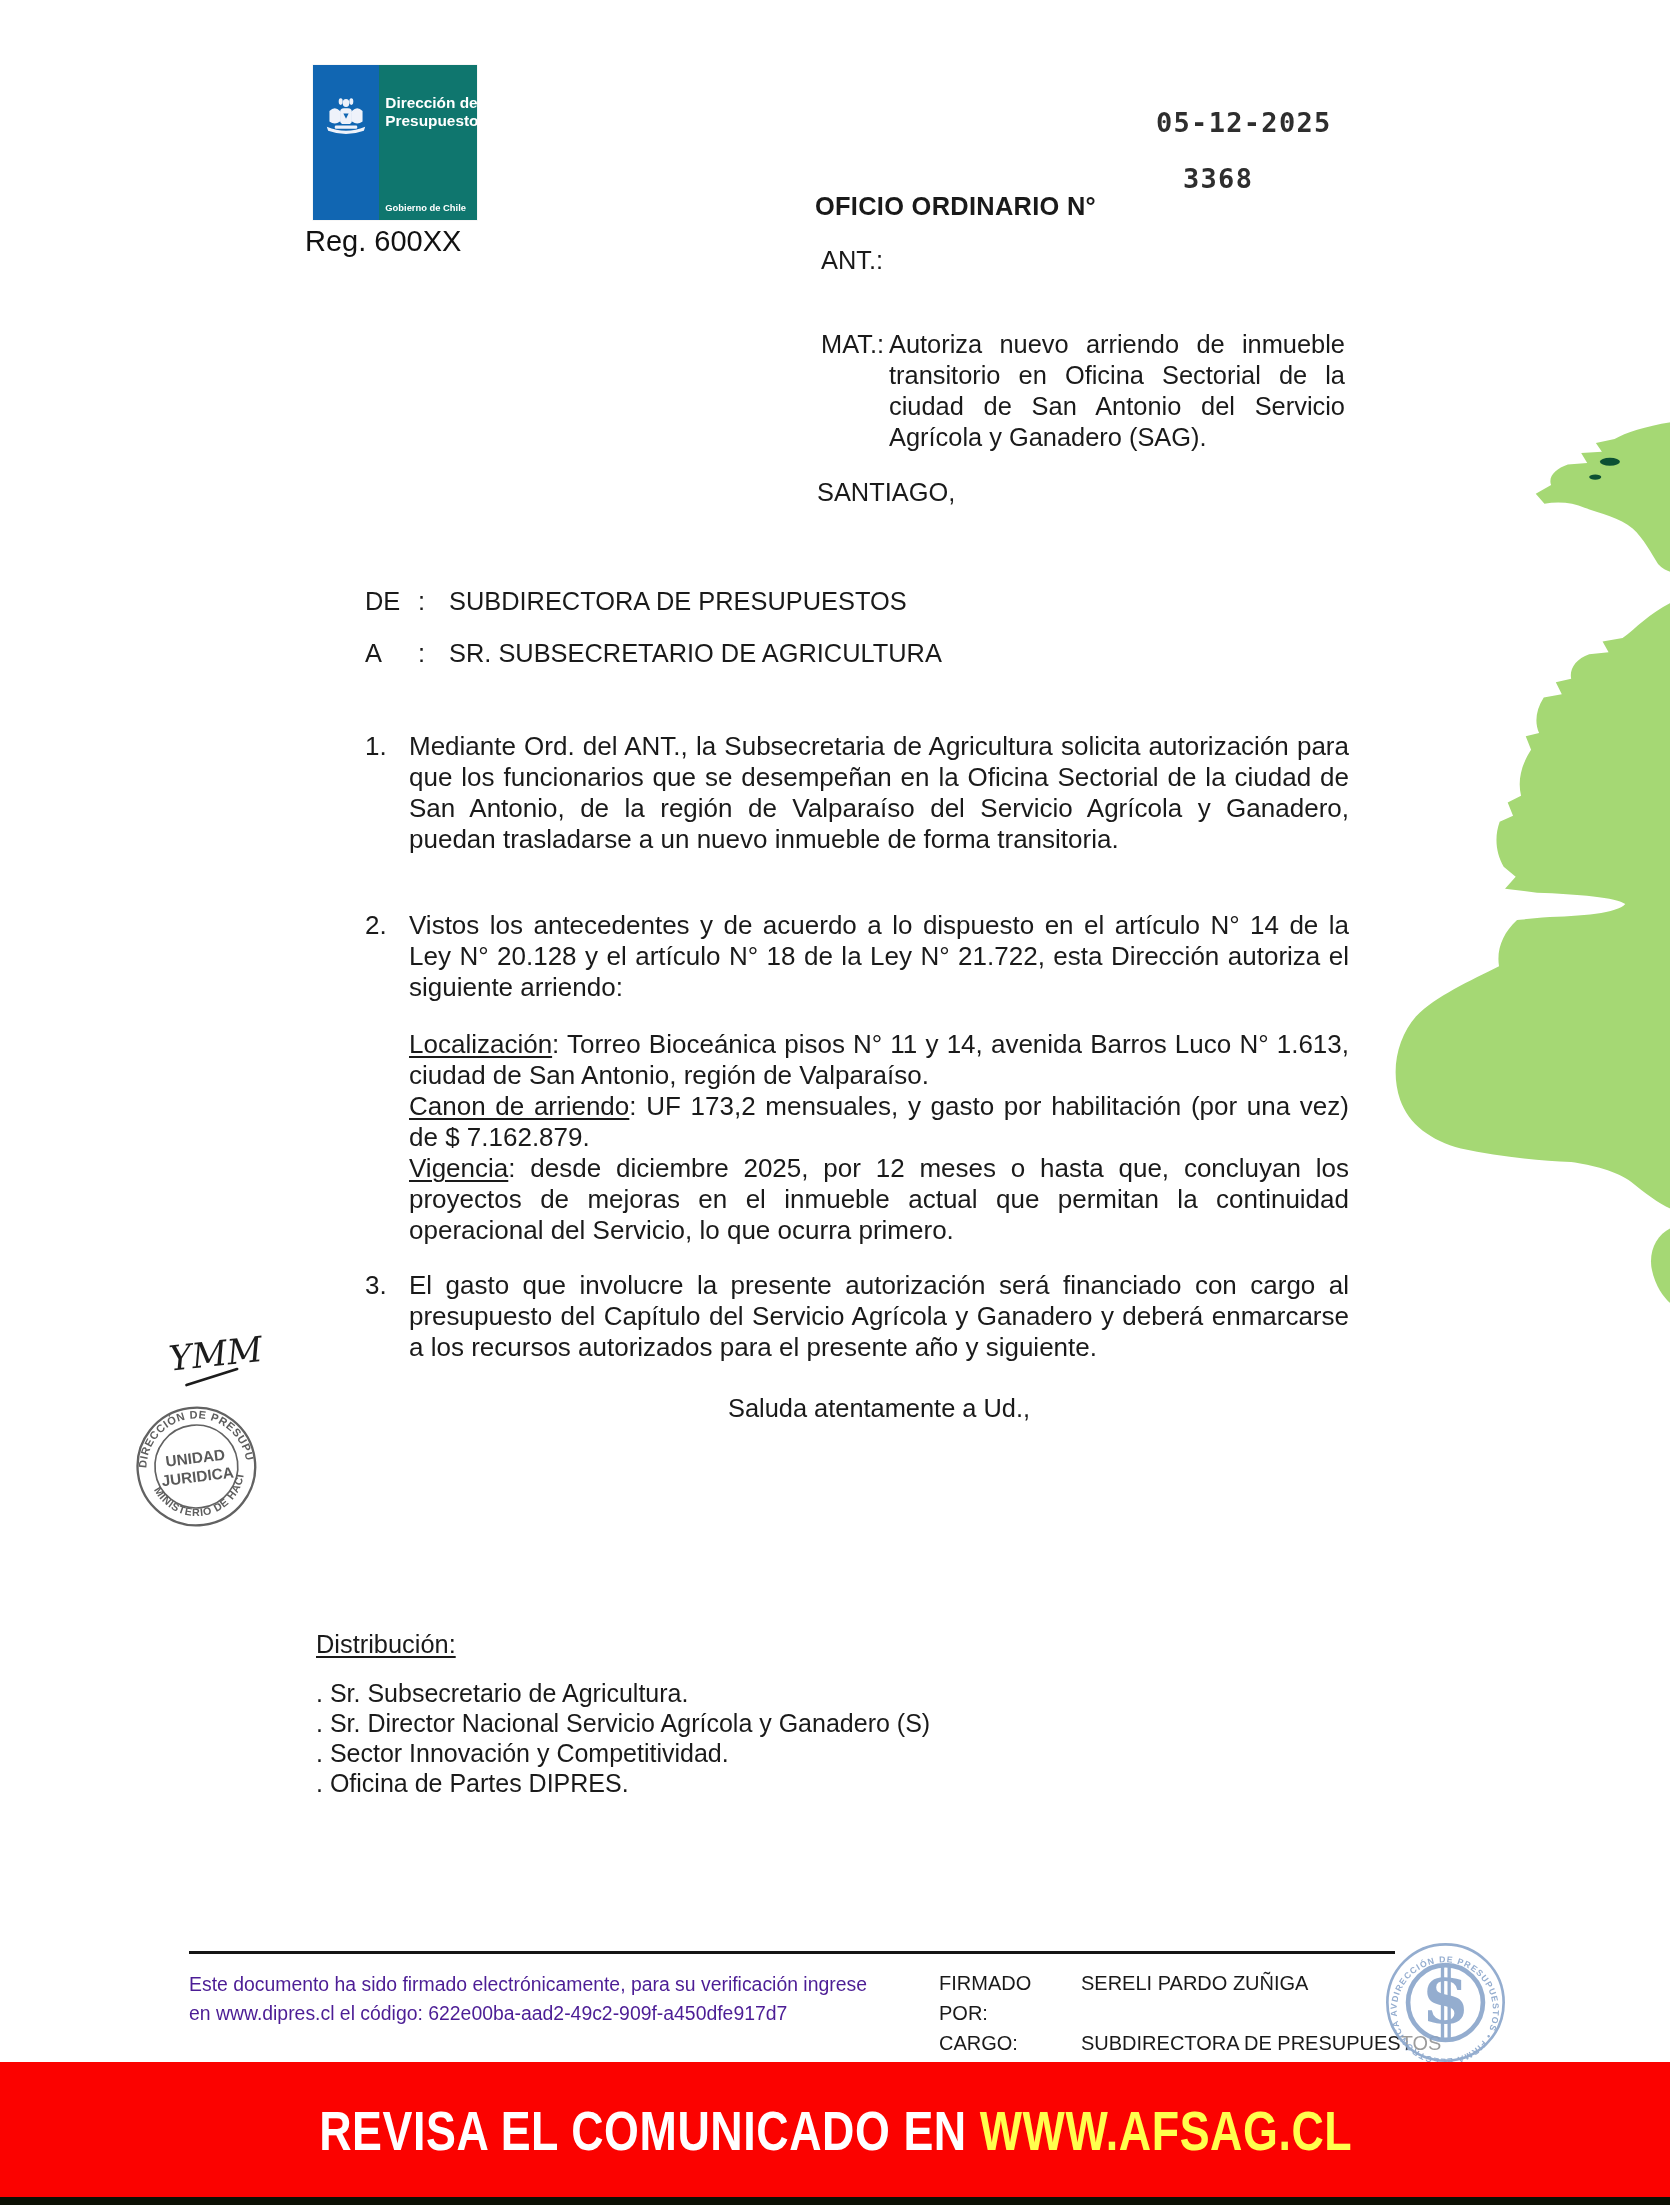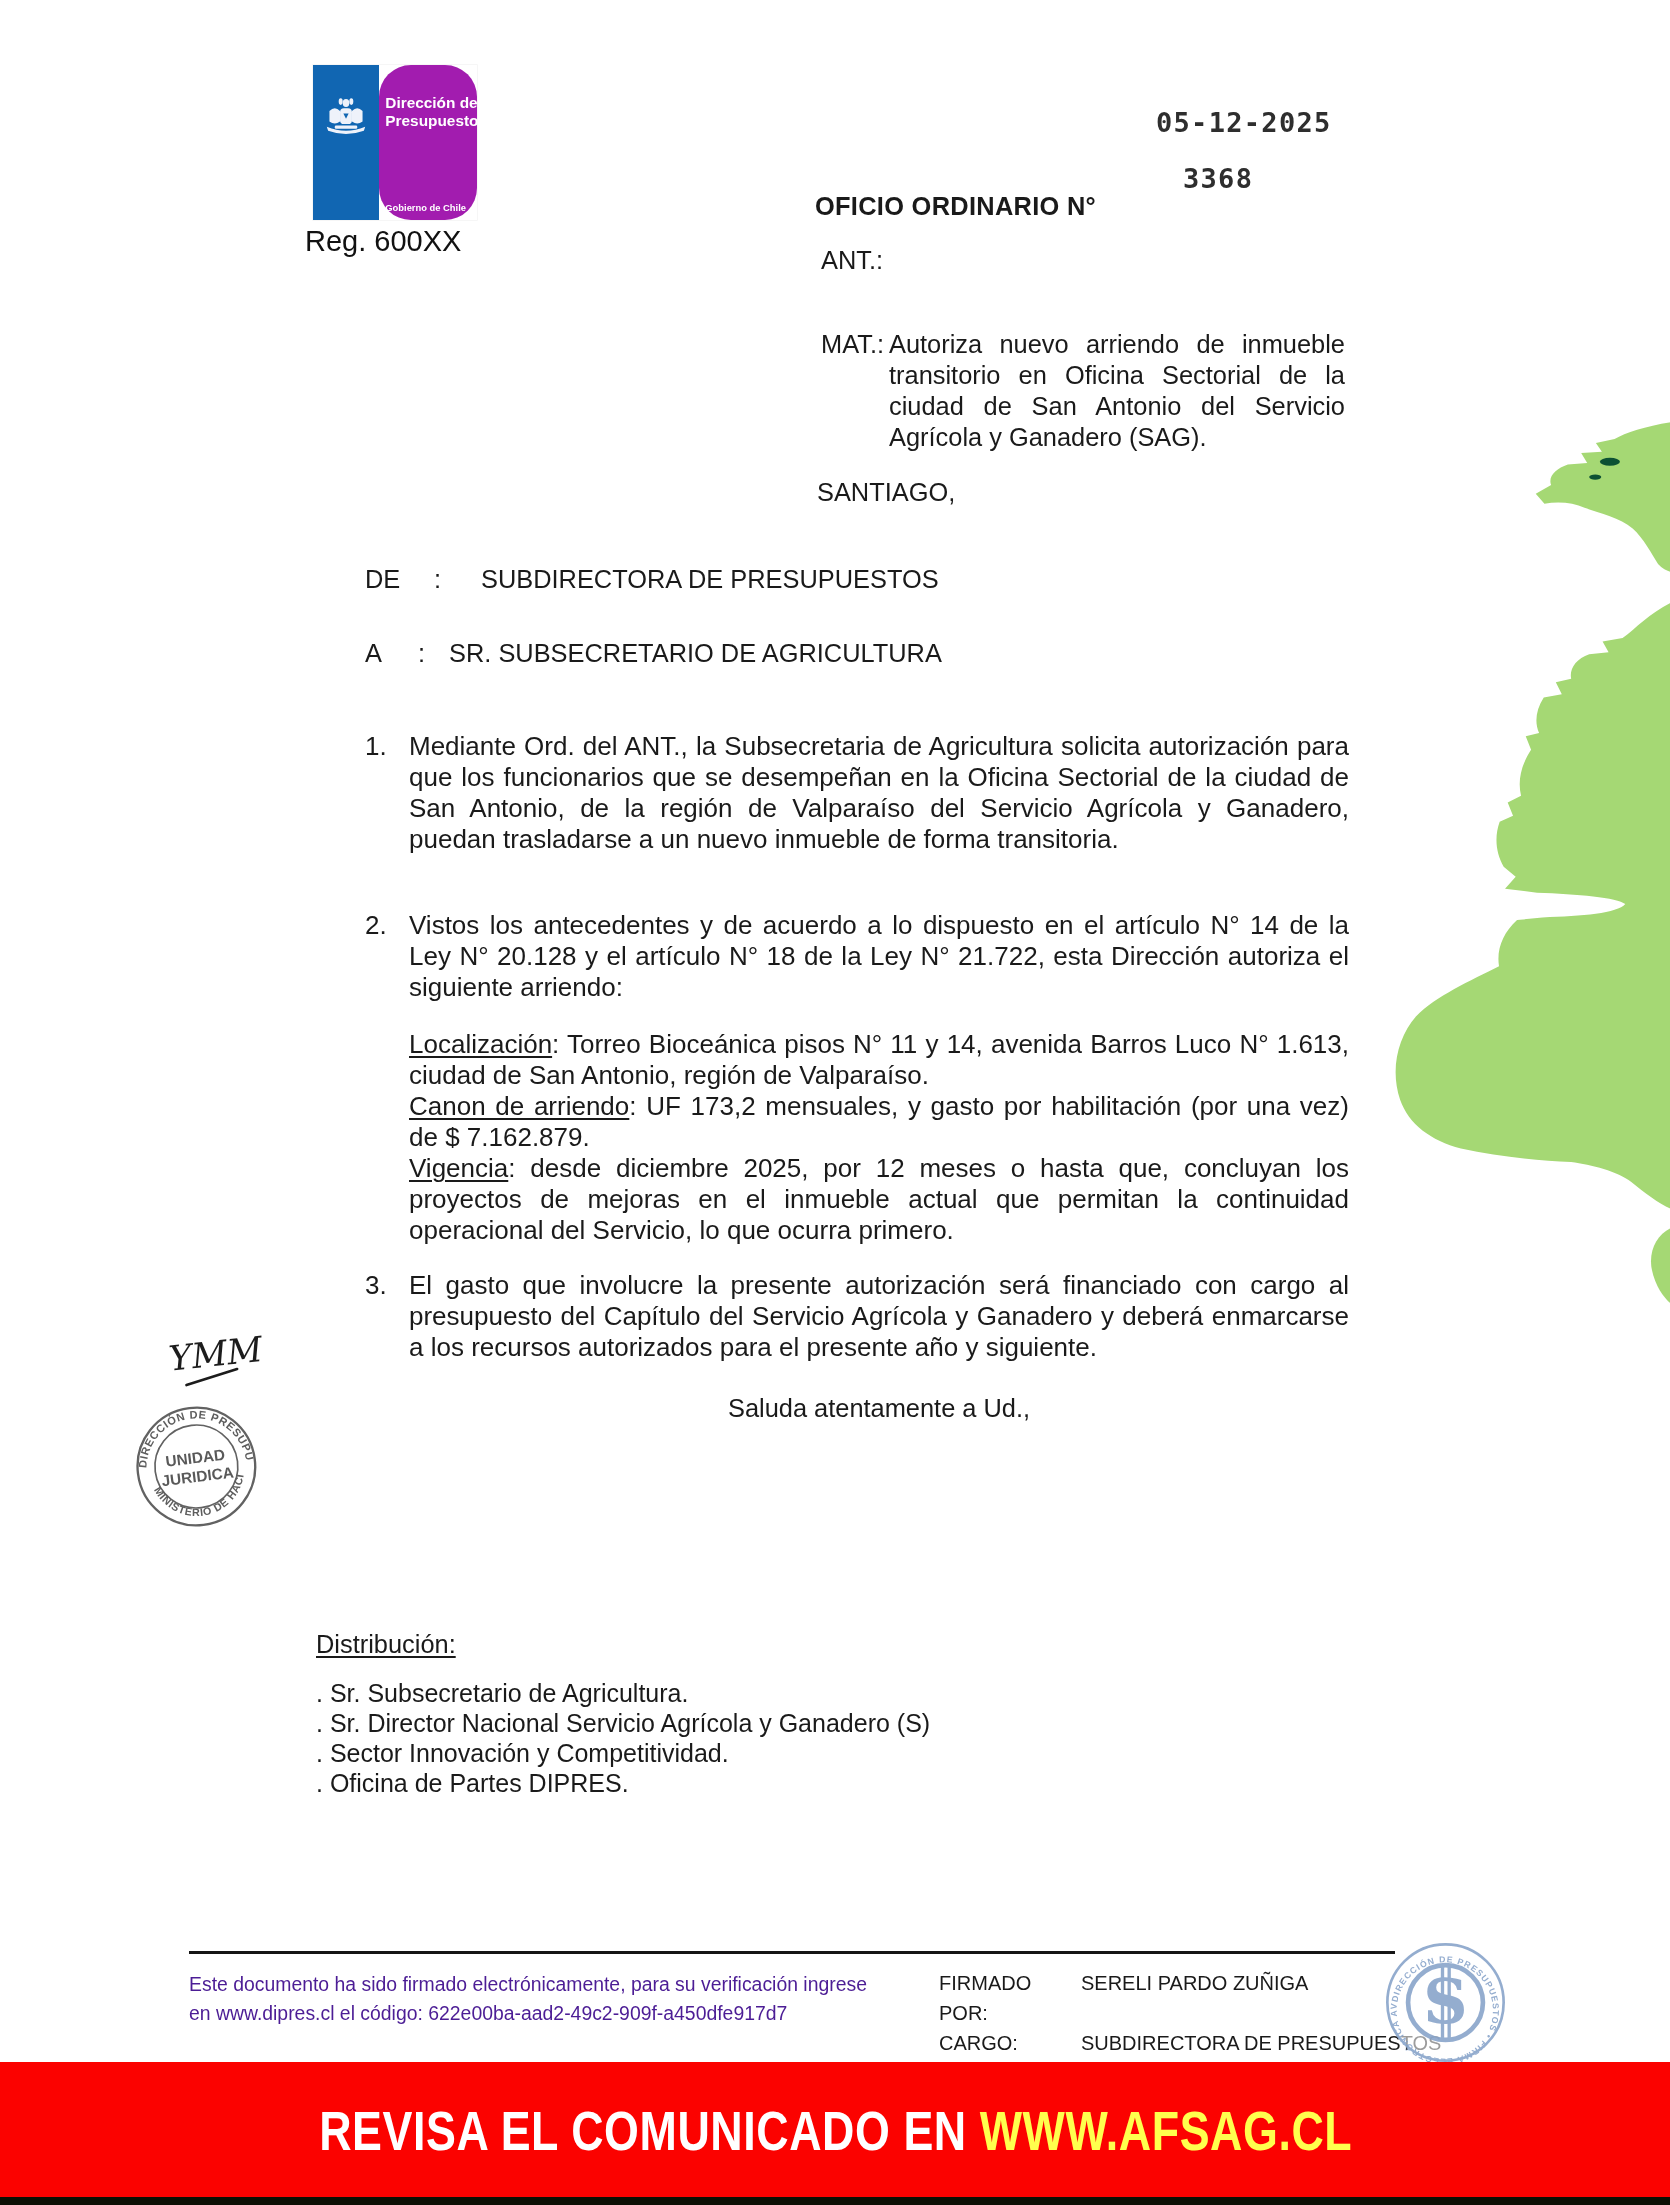--- a/index.html
+++ b/index.html
@@ -9,21 +9,21 @@
     font-family:"Liberation Sans",sans-serif;color:#1a1a1a;
   }
   .page{
     position:absolute;left:130px;top:0;width:1411px;height:2062px;
     background:#ffffff;z-index:1;
   }
   .abs{position:absolute;}
   
   .logo{display:flex;width:164px;height:155px;box-shadow:0 0 0 0.7px rgba(0,0,0,0.05);}
   .logo-blue{width:40%;background:#1166b2;position:relative;}
-  .logo-red{width:60%;background:#a21caf;position:relative;color:#fff;border-radius:32px;}
+  .logo-red{width:60%;background:#0f766e;position:relative;color:#fff;}
   .logo-red .ltext{position:absolute;left:6.7px;top:29px;font-weight:bold;font-size:15.4px;line-height:1.15;}
   .logo-red .lgob{position:absolute;left:6.7px;bottom:6.7px;font-weight:bold;font-size:9.4px;}
   .coat{position:absolute;left:50%;top:31px;transform:translateX(-50%);}
   .reg{font-size:29px;color:#111;}
   
   .stampnum{font-family:"DejaVu Sans Mono",monospace;font-size:27px;font-weight:bold;color:#2e2e2e;letter-spacing:1.3px;}
   .title{font-size:25.4px;font-weight:bold;letter-spacing:0.3px;}
   
   .refrow{display:flex;width:528px;font-size:25.4px;line-height:31px;}
   .refrow .rlabel{width:68px;flex:none;}
@@ -98,21 +98,21 @@
     <div class="rlabel">ANT.:</div>
   </div>
 
   <div class="abs refrow" style="left:691px;top:329px;">
     <div class="rlabel">MAT.:</div>
     <div class="rtext">Autoriza nuevo arriendo de inmueble transitorio en Oficina Sectorial de la ciudad de San Antonio del Servicio Agrícola y Ganadero (SAG).</div>
   </div>
 
   <div class="abs santiago" style="left:687px;top:478px;">SANTIAGO,</div>
 
-  <div class="abs fromto" style="left:235px;top:565px;gap:16px;">
+  <div class="abs fromto" style="left:235px;top:587px;">
     <span class="flabel">DE</span>
     <span class="fcolon">:</span>
     <span>SUBDIRECTORA DE PRESUPUESTOS</span>
   </div>
   <div class="abs fromto" style="left:235px;top:639px;">
     <span class="flabel">A</span>
     <span class="fcolon">:</span>
     <span>SR. SUBSECRETARIO DE AGRICULTURA</span>
   </div>
 

